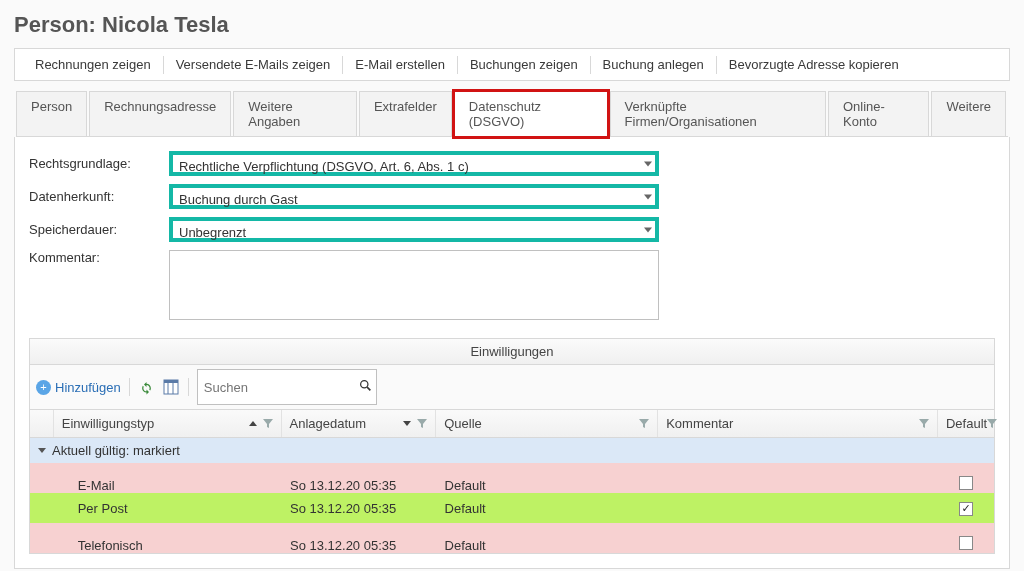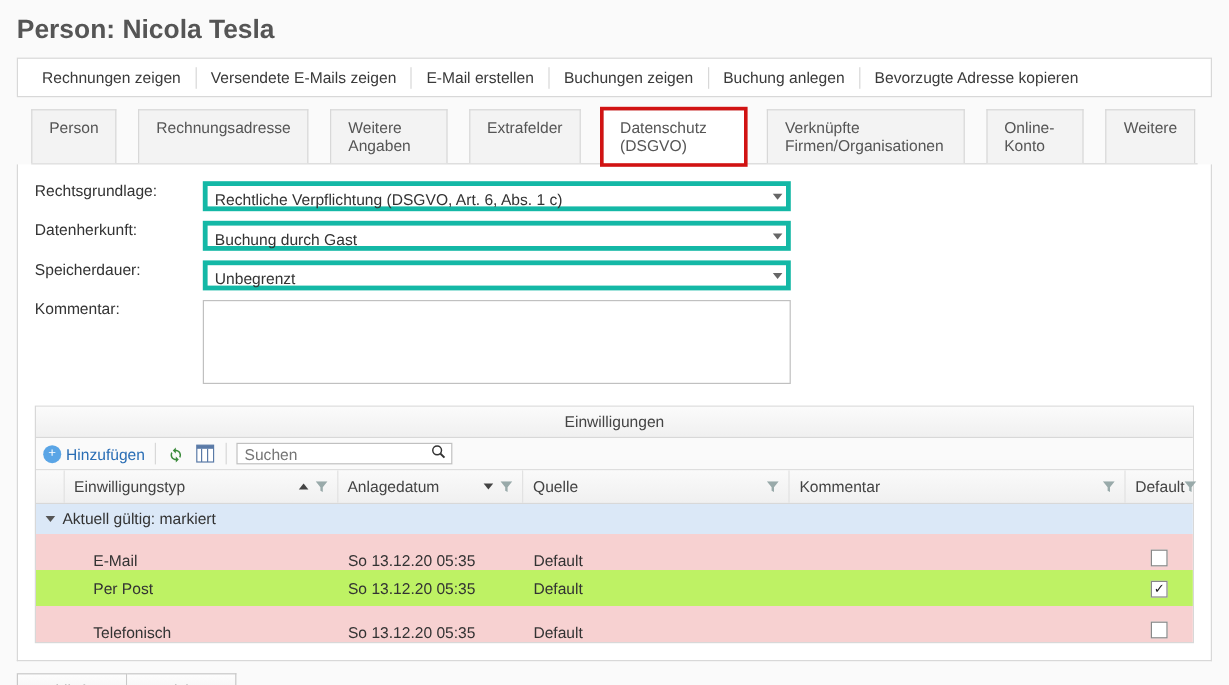--- a/index.html
+++ b/index.html
@@ -31,24 +31,23 @@
   cursor: pointer;
   font-size: 13px;
 }
 .toolbar .sep {
   width: 1px;
   height: 18px;
   background: #d8d8d8;
 }
 .tabs {
   display: flex;
-  margin: 0 22px;
+  margin: 0 12px;
   border-bottom: 1px solid #d8d8d8;
   position: relative;
-  gap: 16px;
 }
 .tab {
   border: 1px solid #d8d8d8;
   border-bottom: none;
   background: #f3f3f3;
   color: #555;
   padding: 7px 14px;
   margin-right: 2px;
   cursor: pointer;
   font-size: 13px;
@@ -67,21 +66,21 @@
 }
 .tab-body {
   border: 1px solid #d8d8d8;
   border-top: none;
   background: #fff;
   margin: 0 10px;
   padding: 14px;
 }
 .form-row {
   display: flex;
-  align-items: flex-start;
+  align-items: center;
   margin-bottom: 8px;
 }
 .form-label {
   width: 140px;
   color: #333;
   font-size: 13px;
 }
 .select-wrap {
   position: relative;
   width: 490px;
@@ -168,21 +167,21 @@
 .icon-grid svg { width: 16px; height: 16px; }
 .search-wrap {
   position: relative;
 }
 .search-input {
   border: 1px solid #c0c0c0;
   padding: 3px 24px 3px 6px;
   font-size: 13px;
   width: 180px;
   color: #888;
-  height: 18px;
+  height: 36px;
 }
 .search-icon {
   position: absolute;
   right: 5px; top: 50%;
   transform: translateY(-50%);
   color: #333;
   pointer-events: none;
 }
 .grid-header {
   display: flex;

